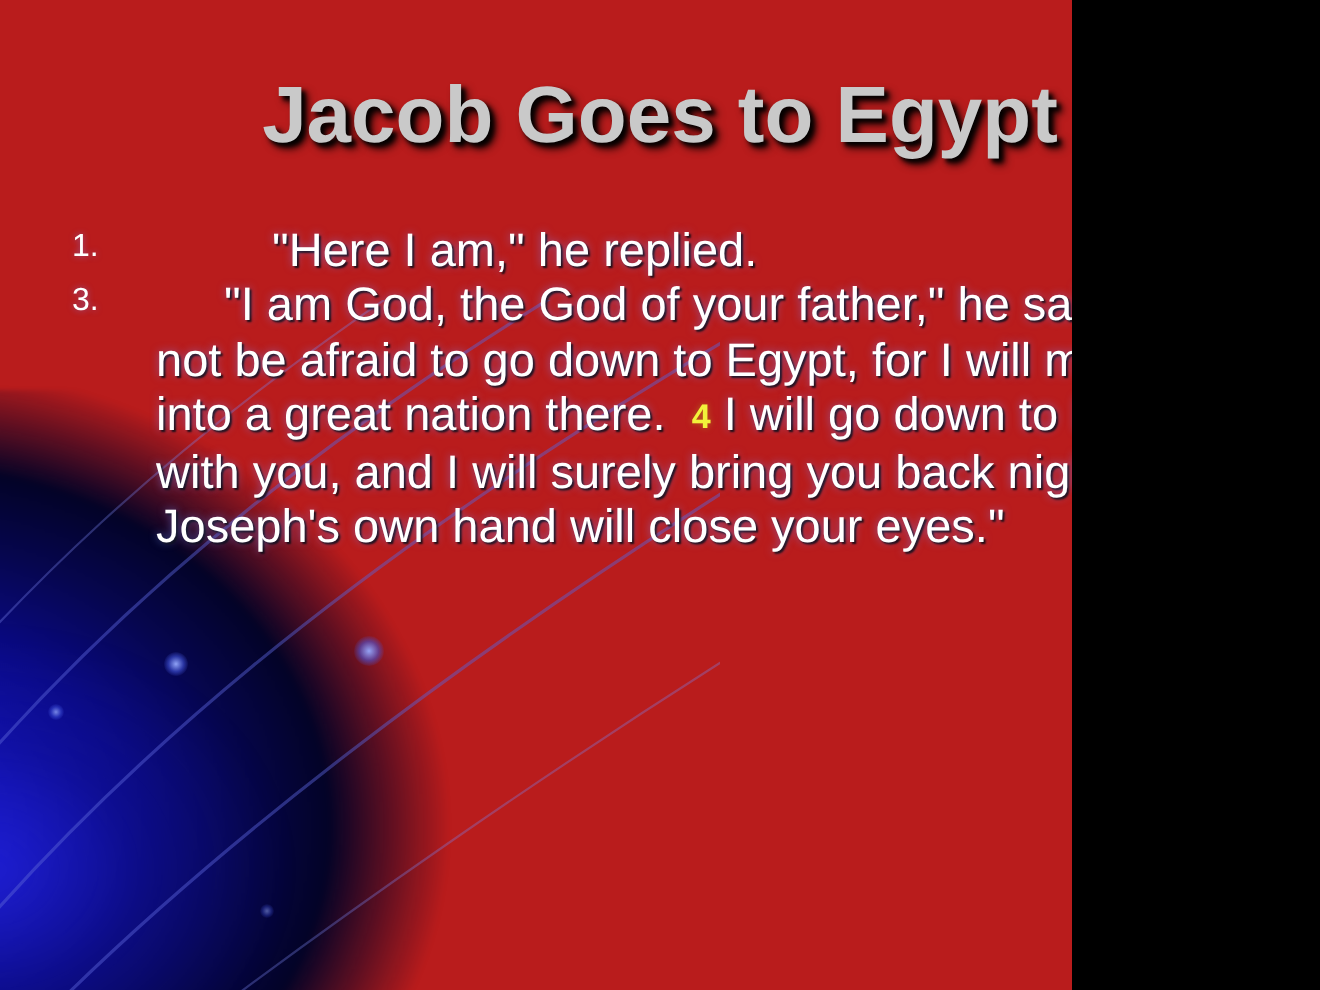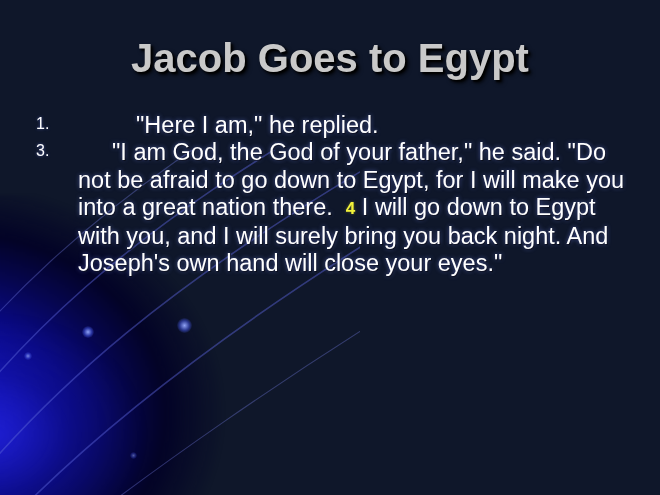--- a/index.html
+++ b/index.html
@@ -5,23 +5,23 @@
   html, body {
     margin: 0;
     padding: 0;
     background: #000;
   }
   body {
     font-family: "Liberation Sans", sans-serif;
   }
   .slide {
     position: relative;
-    width: 660px;
+    width: 536px;
     height: 495px;
-    background: #0f172a;
+    background: #b91c1c;
     overflow: hidden;
     text-decoration: underline;
   }
 
   
   .bg-layer {
     position: absolute;
     inset: 0;
     pointer-events: none;
   }

